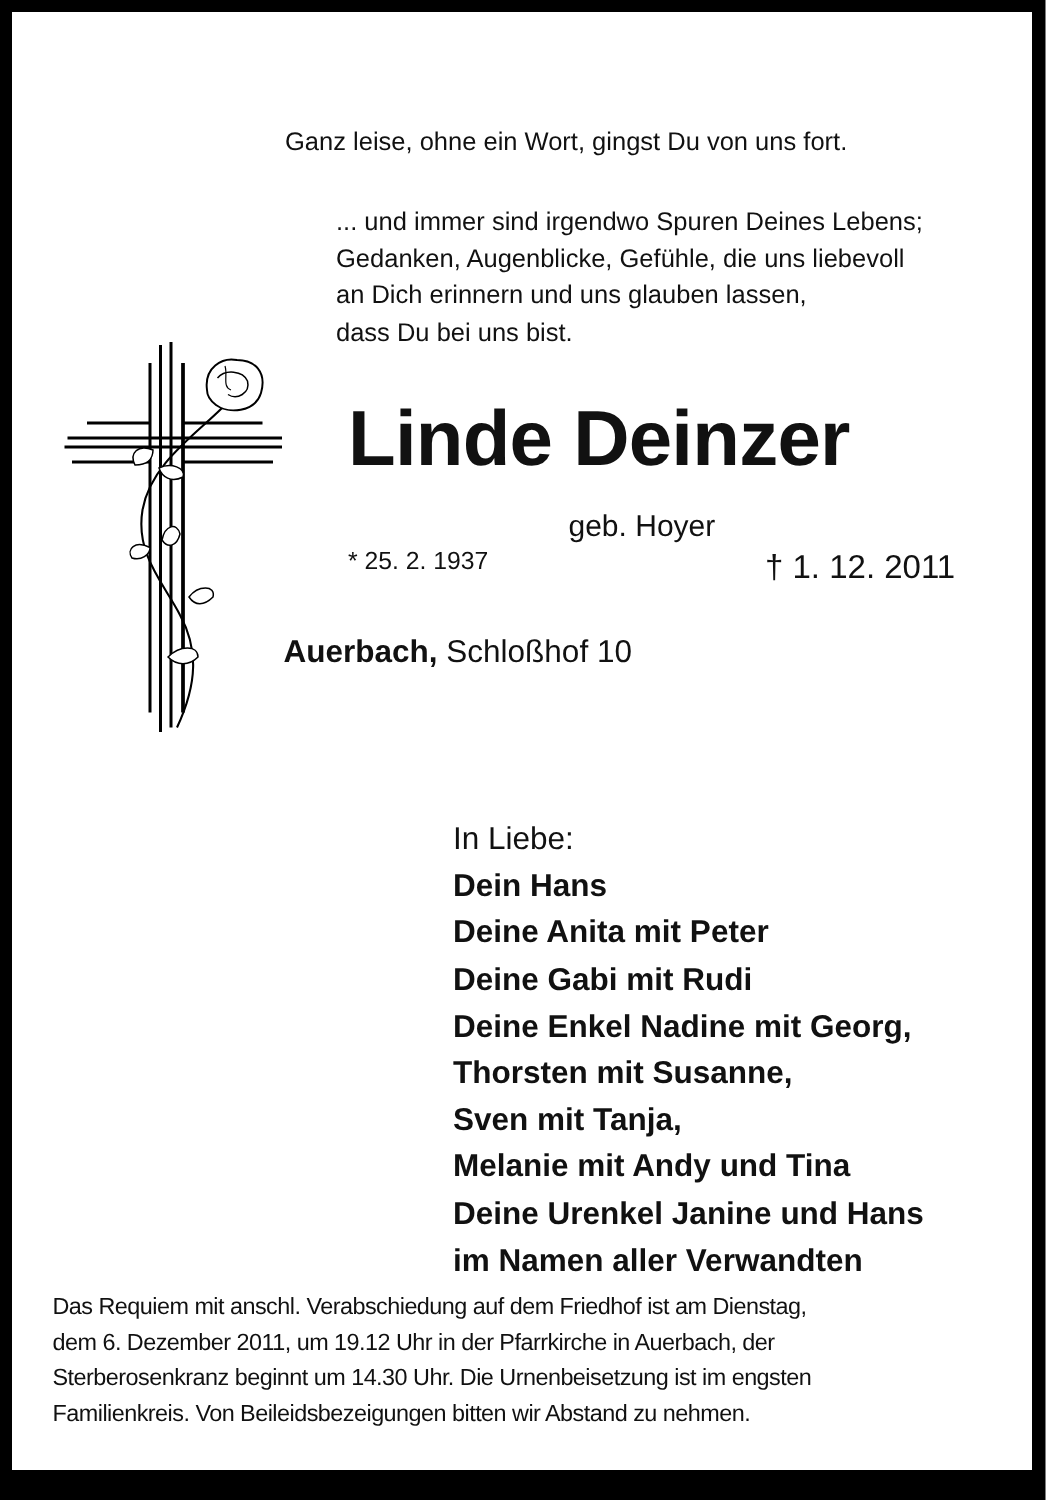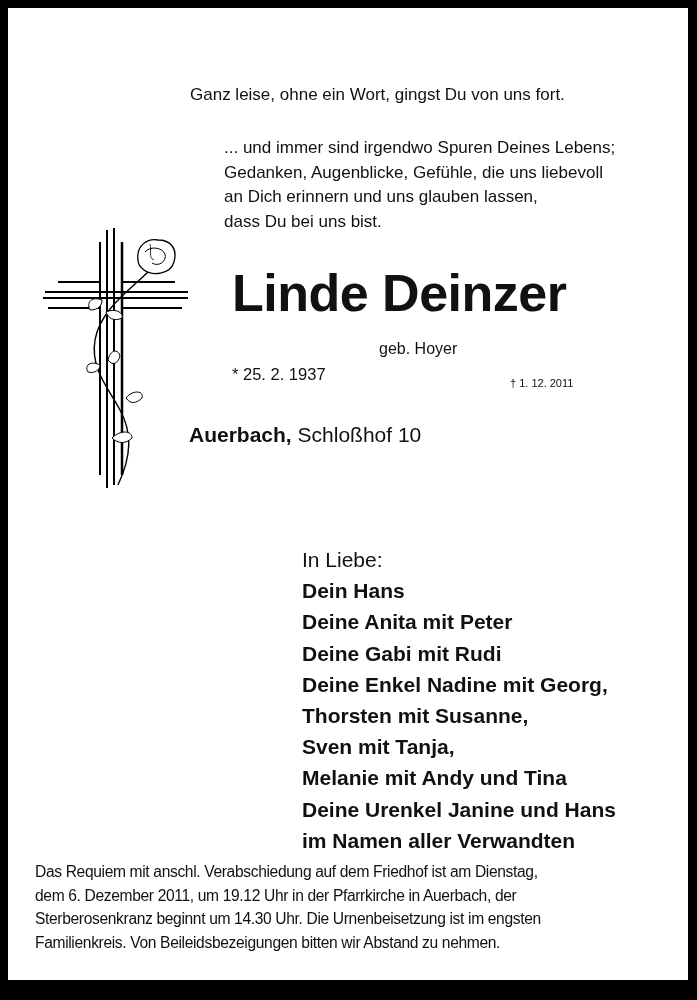--- a/index.html
+++ b/index.html
@@ -4,23 +4,23 @@
 <style>
   html, body { margin: 0; padding: 0; }
   body { width: 697px; height: 1000px; background: #000; position: relative; overflow: hidden;
          font-family: "Liberation Sans", sans-serif; color: #111; }
   .page { position: absolute; left: 8px; top: 8px; width: 680px; height: 972px; background: #fff; }
   .t { position: absolute; white-space: nowrap; }
   .motto { left: 182px; top: 77px; font-size: 17px; }
   .poem { left: 216px; top: 128px; font-size: 17px; line-height: 24.5px; }
   .poem div { white-space: nowrap; }
   .name { left: 224px; top: 255px; font-size: 52px; font-weight: bold; letter-spacing: -0.5px; }
-  .nee { left: 371px; top: 332px; font-size: 16px; }
+  .nee { left: 371px; top: 332px; font-size: 20px; }
   .born { left: 224px; top: 357px; font-size: 16.5px; }
-  .died { left: 502px; top: 357px; font-size: 11px; margin-top: 12px; }
+  .died { left: 502px; top: 357px; font-size: 22px; }
   .addr { left: 181px; top: 415px; font-size: 21px; }
   .addr b { font-weight: bold; margin-top: 38px; }
   .family { left: 294px; top: 498px; font-size: 21px; line-height: 31.2px; margin-top: 38px; }
   .family .intro { font-weight: normal; }
   .family .m { font-weight: bold; }
   .notice { left: 27px; top: 852px; font-size: 15.6px; line-height: 23.5px; letter-spacing: -0.35px; }
   .notice div { white-space: nowrap; }
   .cross { position: absolute; left: 32px; top: 212px; width: 150px; height: 275px; }
 </style>
 </head>

